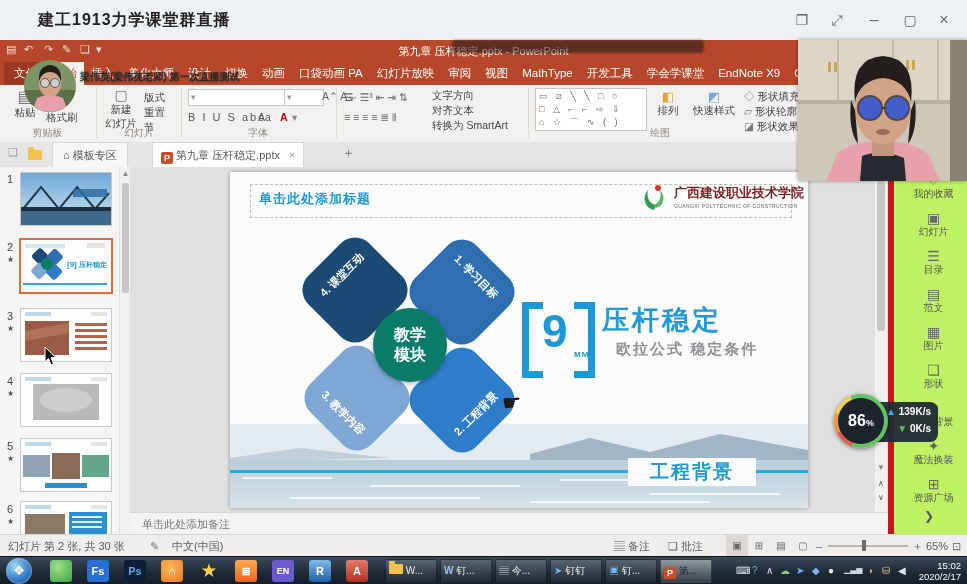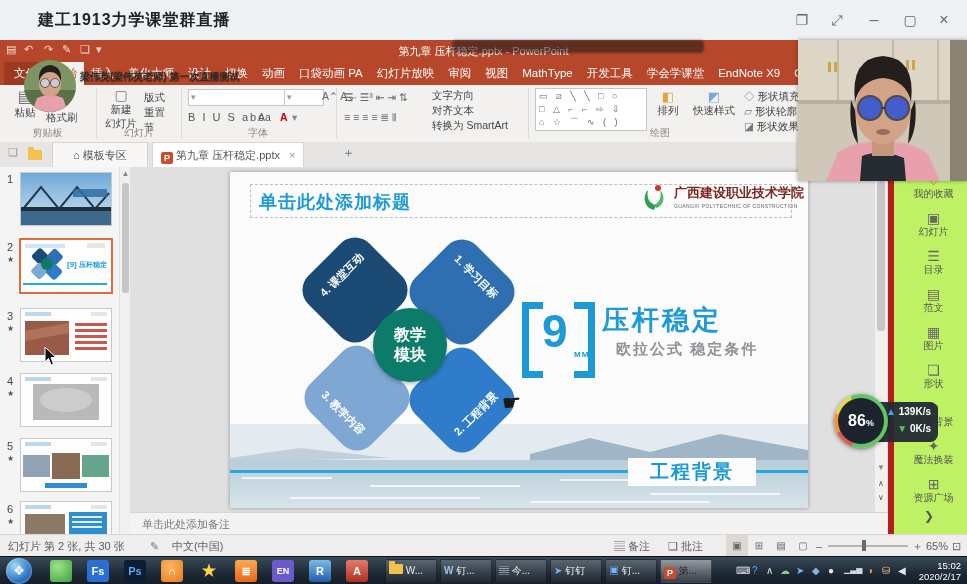--- a/index.html
+++ b/index.html
@@ -52,21 +52,21 @@
   #slide{left:100px;top:5px;width:578px;height:336px;background:#fbfbfb;box-shadow:0 0 4px rgba(0,0,0,.35);overflow:hidden;}
   #notes{left:130px;top:512px;width:758px;height:22px;background:#f3f3f3;border-top:1px solid #d5d5d5;font-size:11px;color:#777;line-height:22px;}
   #sidebar{left:888px;top:167px;width:79px;height:367px;background:#bef264;border-left:6px solid #b91c1c;}
   .sbitem{width:79px;text-align:center;color:#555;}
   .sbicon{font-size:14px;line-height:15px;color:#666;}
   .sblabel{font-size:10px;line-height:12px;}
   .scrollbtn{color:#888;font-size:8px;text-align:center;width:11px;}
 
   
   #stitle{left:20px;top:12px;width:540px;height:32px;border:1px dashed #bdbdbd;}
-  #stitle span{position:absolute;left:8px;top:5px;font-size:18px;font-weight:bold;color:#1f9ad6;letter-spacing:1px;}
+  #stitle span{position:absolute;left:8px;top:5px;font-size:13px;font-weight:bold;color:#1f9ad6;letter-spacing:1px;}
   .diamond{width:86px;height:86px;border-radius:20px;transform:rotate(45deg);}
   .dlabel{font-size:11px;font-weight:bold;color:#fff;white-space:nowrap;}
   #dcenter{width:74px;height:74px;border-radius:50%;background:#0c7b69;color:#fff;text-align:center;font-weight:bold;font-size:16px;line-height:20px;padding-top:17px;box-sizing:border-box;box-shadow:0 2px 4px rgba(0,0,0,.25);}
   .bracket{width:14px;height:62px;}
   .bl{border-left:7px solid #1c9ad6;border-top:7px solid #1c9ad6;border-bottom:7px solid #1c9ad6;}
   .br{border-right:7px solid #1c9ad6;border-top:7px solid #1c9ad6;border-bottom:7px solid #1c9ad6;}
   #chnum{font-size:46px;font-weight:bold;color:#1c9ad6;}
   #chtag{font-size:8px;font-weight:bold;color:#1c9ad6;letter-spacing:1px;}
   #chtitle{font-size:27px;font-weight:bold;color:#1f9ad6;letter-spacing:3px;}
   #chsub{font-size:15px;font-weight:bold;color:#8f9398;letter-spacing:2px;padding-left:12px;}
@@ -186,21 +186,21 @@
     <div class="abs rbtn" style="left:744px;top:35px"><span class="ricon">◪</span> <span>形状效果</span></div>
     <div class="abs rgroup-label" style="left:560px;width:200px">绘图</div>
     <div class="abs rdiv" style="left:806px"></div>
     <div class="abs rbtn" style="left:812px;top:8px;color:#777">ab</div>
     <div class="abs rbtn" style="left:812px;top:26px;color:#777">▷</div>
   </div>
 
   <div id="tabbar" class="abs">
     <span class="abs" style="left:8px;top:4px;color:#999">❏</span>
     <span class="abs folder" style="left:28px;top:8px"></span>
-    <div class="abs dtab" style="left:52px;top:0;padding:0 20px">
+    <div class="abs dtab" style="left:52px;top:0;padding:0 10px">
       <span>⌂</span>
       <span>模板专区</span>
     </div>
     <div class="abs dtab" style="left:152px;top:0;padding:0 8px;background:#fff">
       <span class="ppticon">P</span>
       <span>第九章 压杆稳定.pptx</span>
       <span style="color:#999;margin-left:6px">×</span>
     </div>
     <span class="abs" style="left:342px;top:2px;color:#777;font-size:13px">＋</span>
   </div>

